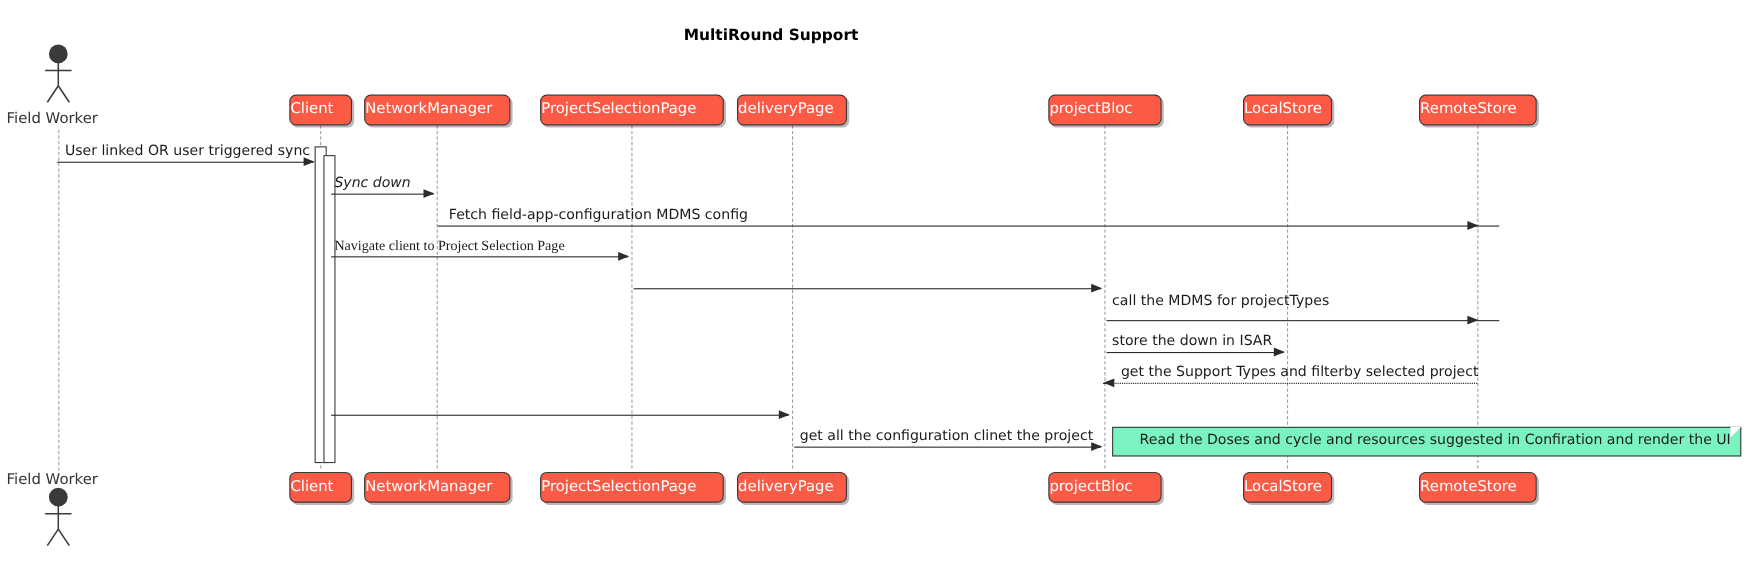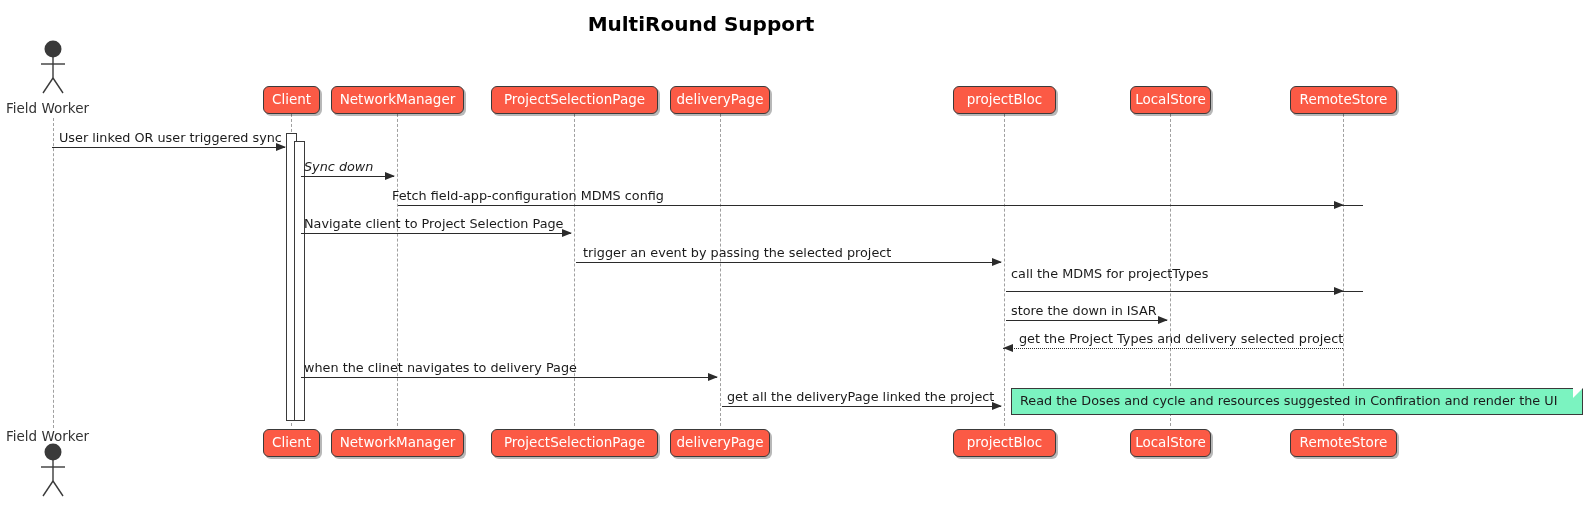--- a/index.html
+++ b/index.html
@@ -13,41 +13,41 @@
   #canvas {
     position: relative;
     width: 1594px;
     height: 515px;
     background: #ffffff;
     overflow: hidden;
   }
   
   .title {
     position: absolute;
-    top: 12px;
+    top: 24px;
     left: 0;
     width: 1402px;
     text-align: center;
-    font-size: 20px;
+    font-size: 14px;
     font-weight: bold;
     color: #000000;
     font-family: "DejaVu Sans", sans-serif;
   }
   
   .participant {
     position: absolute;
     height: 28px;
     box-sizing: border-box;
     background: #FB5A45;
     border: 1.5px solid #3a3a3a;
     border-radius: 6px;
     color: #ffffff;
     font-size: 13.5px;
     line-height: 25px;
-    text-align: center;
+    text-align: left;
     white-space: nowrap;
     box-shadow: 2px 2px 0 rgba(0,0,0,0.28);
     font-family: "DejaVu Sans", sans-serif;
   }
   
   .lifeline {
     position: absolute;
     width: 0;
     border-left: 1px dashed #a0a0a0;
   }
@@ -100,21 +100,21 @@
     border-right: 10px solid #2b2b2b;
   }
   
   .note {
     position: absolute;
     background: #7BF3C0;
     border: 1.3px solid #3a3a3a;
     box-sizing: border-box;
     font-size: 12.8px;
     color: #1b1b1b;
-    padding: 4px 8px;
+    padding: 4px 24px;
     white-space: nowrap;
     font-family: "DejaVu Sans", sans-serif;
   }
   .note-fold {
     position: absolute;
     width: 0; height: 0;
     border-left: 10px solid #ffffff;
     border-bottom: 10px solid transparent;
   }
 </style>
@@ -177,48 +177,46 @@
   <div class="participant" style="left:1290px; top:429px; width:107px;">RemoteStore</div>
 
   <div class="msg-label" style="left:59px; top:130px;">User linked OR user triggered sync</div>
   <div class="msg-line" style="left:52px; top:147px; width:233px;"></div>
   <div class="arrow-head right" style="left:276px; top:142.5px;"></div>
 
   <div class="msg-label" style="left:304px; top:159px;font-style:italic;">Sync down</div>
   <div class="msg-line" style="left:301px; top:176px; width:93px;"></div>
   <div class="arrow-head right" style="left:385px; top:171.5px;"></div>
 
-  <div class="msg-label" style="left:392px; top:188px;">Fetch field-app-configuration MDMS config</div>
+  <div class="msg-label" style="left:408px; top:188px;">Fetch field-app-configuration MDMS config</div>
   <div class="msg-line" style="left:398px; top:205px; width:965px;"></div>
   <div class="arrow-head right" style="left:1334px; top:200.5px;"></div>
 
-  <div class="msg-label" style="left:304px; top:216px;">Navigate client to Project Selection Page</div>
+  <div class="msg-label" style="left:304px; top:216px;font-family:Liberation Serif, serif;">Navigate client to Project Selection Page</div>
   <div class="msg-line" style="left:301px; top:233px; width:270px;"></div>
   <div class="arrow-head right" style="left:562px; top:228.5px;"></div>
 
-  <div class="msg-label" style="left:583px; top:245px;">trigger an event by passing the selected project</div>
   <div class="msg-line" style="left:576px; top:262px; width:425px;"></div>
   <div class="arrow-head right" style="left:992px; top:257.5px;"></div>
 
   <div class="msg-label" style="left:1011px; top:266px;">call the MDMS for projectTypes</div>
   <div class="msg-line" style="left:1006px; top:291px; width:357px;"></div>
   <div class="arrow-head right" style="left:1334px; top:286.5px;"></div>
 
   <div class="msg-label" style="left:1011px; top:303px;">store the down in ISAR</div>
   <div class="msg-line" style="left:1006px; top:320px; width:161px;"></div>
   <div class="arrow-head right" style="left:1158px; top:315.5px;"></div>
 
-  <div class="msg-label" style="left:1019px; top:331px;">get the Project Types and delivery selected project</div>
+  <div class="msg-label" style="left:1019px; top:331px;">get the Support Types and filterby selected project</div>
   <div class="msg-line dotted" style="left:1003px; top:348px; width:340px;"></div>
   <div class="arrow-head left" style="left:1003px; top:343.5px;"></div>
 
-  <div class="msg-label" style="left:304px; top:360px;">when the clinet navigates to delivery Page</div>
   <div class="msg-line" style="left:301px; top:377px; width:416px;"></div>
   <div class="arrow-head right" style="left:708px; top:372.5px;"></div>
 
-  <div class="msg-label" style="left:727px; top:389px;">get all the deliveryPage linked the project</div>
+  <div class="msg-label" style="left:727px; top:389px;">get all the configuration clinet the project</div>
   <div class="msg-line" style="left:722px; top:406px; width:279px;"></div>
   <div class="arrow-head right" style="left:992px; top:401.5px;"></div>
 
   <div class="note" style="left:1011px; top:388px; width:572px; height:27px;">Read the Doses and cycle and resources suggested in Confiration and render the UI</div>
   <div class="note-fold" style="left:1573px; top:388px;"></div>
 
 </div>
 
 </body></html>

